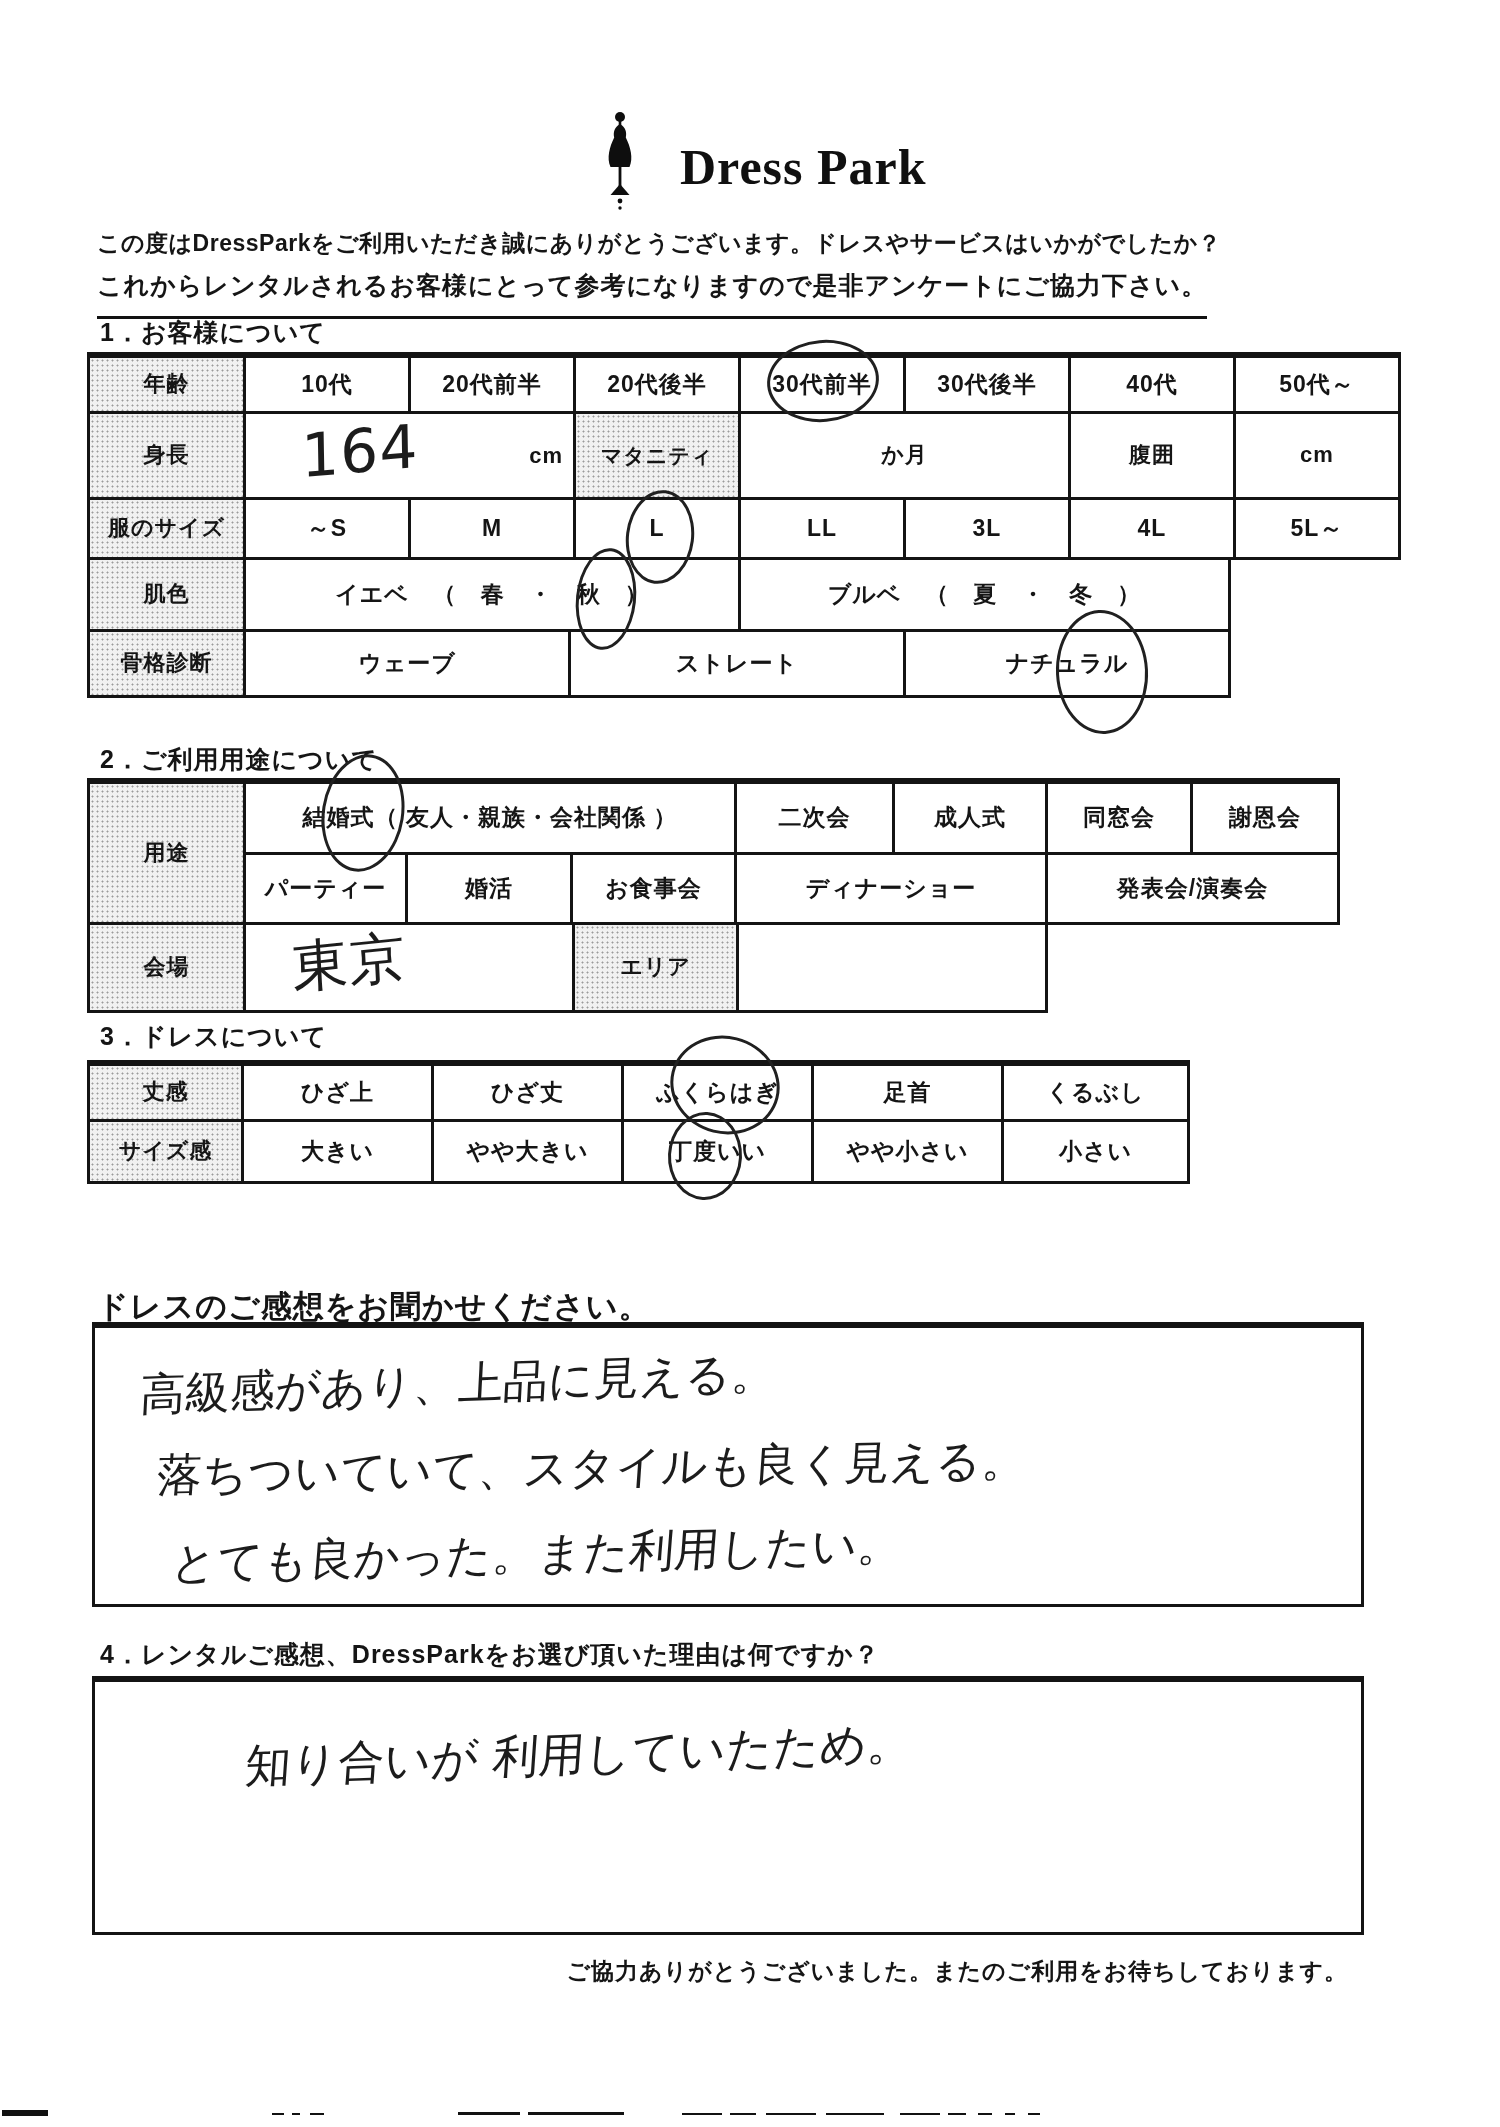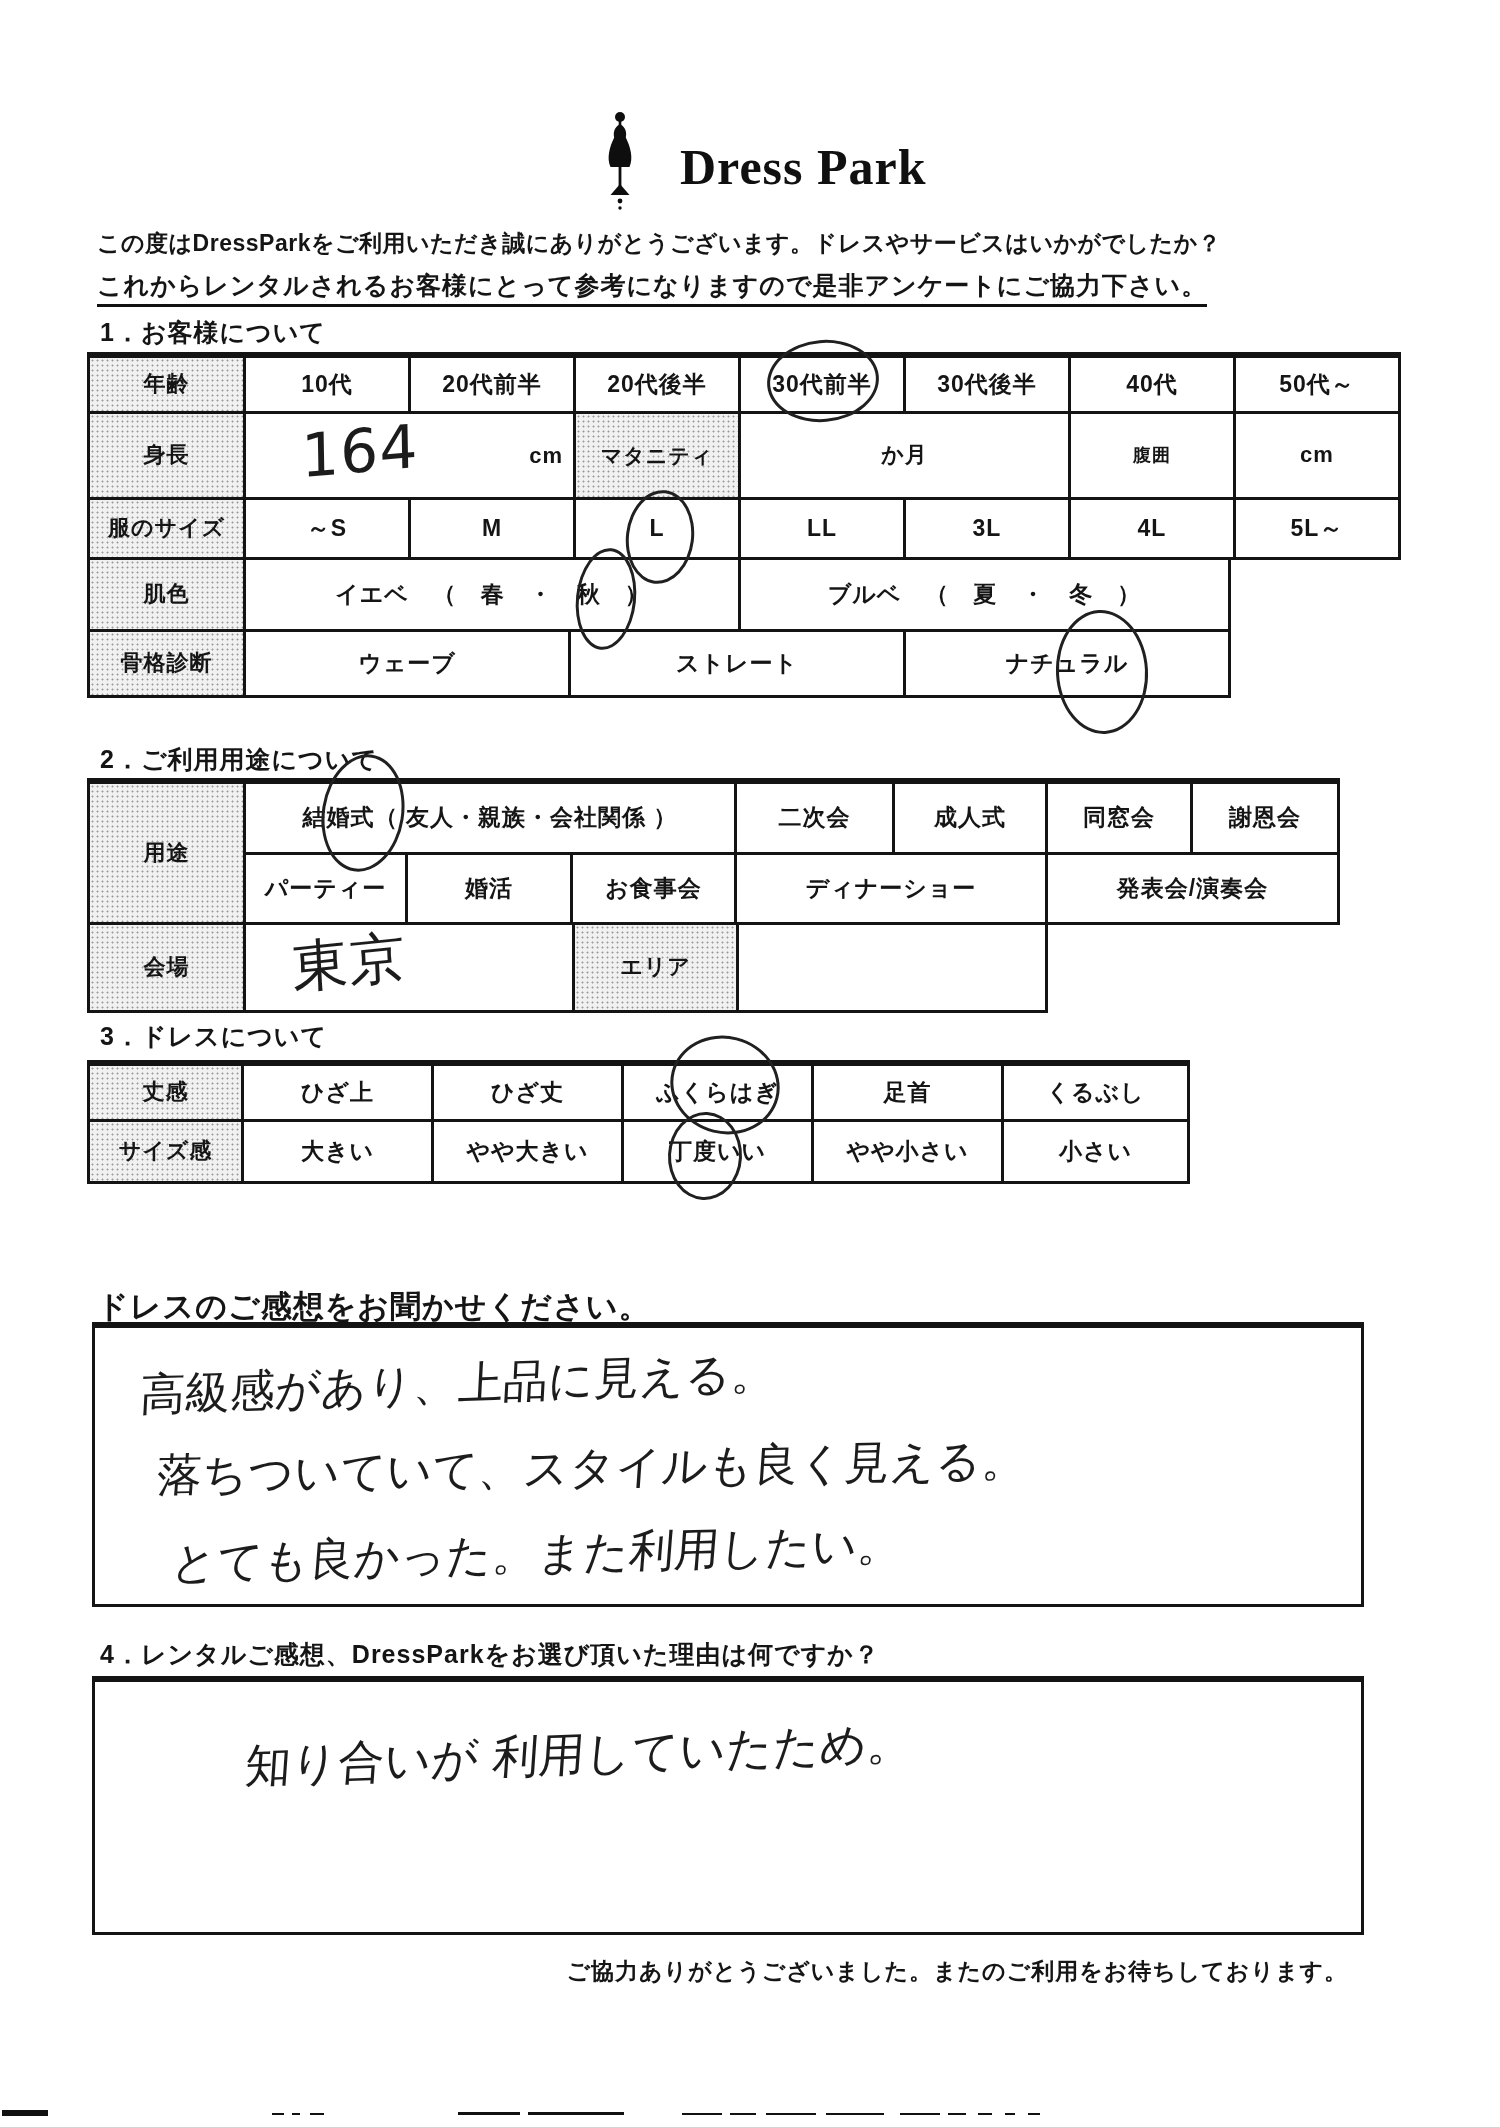--- a/index.html
+++ b/index.html
@@ -6,21 +6,21 @@
   .page{position:relative;width:1500px;height:2127px;background:#ffffff;overflow:hidden;
         font-family:"Liberation Sans",sans-serif;color:#151515;}
   
   .logo{position:absolute;left:598px;top:110px;display:flex;align-items:flex-start;gap:26px;}
   .logo-icon svg{display:block;}
   .logo-text{font-family:"Liberation Serif",serif;font-weight:700;font-size:50px;
              letter-spacing:1px;margin-left:12px;padding-top:28px;color:#101010;}
   
   .intro1{position:absolute;left:97px;top:228px;font-size:23px;font-weight:700;margin:0;letter-spacing:0.5px;}
   .intro2{position:absolute;left:97px;top:269px;font-size:25px;font-weight:700;margin:0;
-          border-bottom:3px solid #111;padding-bottom:2px;letter-spacing:1px;}
+          border-bottom:3px solid #111;padding-bottom:14px;letter-spacing:1px;}
   .h{position:absolute;left:100px;font-size:25px;font-weight:700;margin:0;letter-spacing:1px;}
   .h1pos{top:316px;} .h2pos{top:743px;} .h3pos{top:1020px;} .h4pos{top:1638px;}
   
   .tbl{position:absolute;left:87px;}
   .t1{top:352px;} .t2{top:778px;} .t3{top:1060px;border-radius:12px;}
   .row{display:flex;}
   .row+.row, .mt{margin-top:-3px;}
   .c{box-sizing:border-box;border:3px solid #141414;display:flex;align-items:center;
      justify-content:center;font-size:23px;font-weight:700;text-align:center;background:#fff;
      letter-spacing:1px;line-height:1.1;}
@@ -112,21 +112,21 @@
       <div class="c rel" style="width:333px;height:89px">
         <span class="hand hw164">164</span>
         <span class="unit">cm</span>
       </div>
       <div class="c lab" style="width:168px;height:89px;font-size:21px">
           <span>マタニティ</span>
         </div>
       <div class="c" style="width:333px;height:89px;font-size:22px">
           <span>か月</span>
         </div>
-      <div class="c" style="width:168px;height:89px;font-size:18px">
+      <div class="c" style="width:168px;height:89px;font-size:22px">
           <span>腹囲</span>
         </div>
       <div class="c" style="width:168px;height:89px;font-size:22px">
           <span>cm</span>
         </div>
     </div>
     <div class="row">
       <div class="c lab" style="width:159px;height:63px">
           <span>服のサイズ</span>
         </div>

